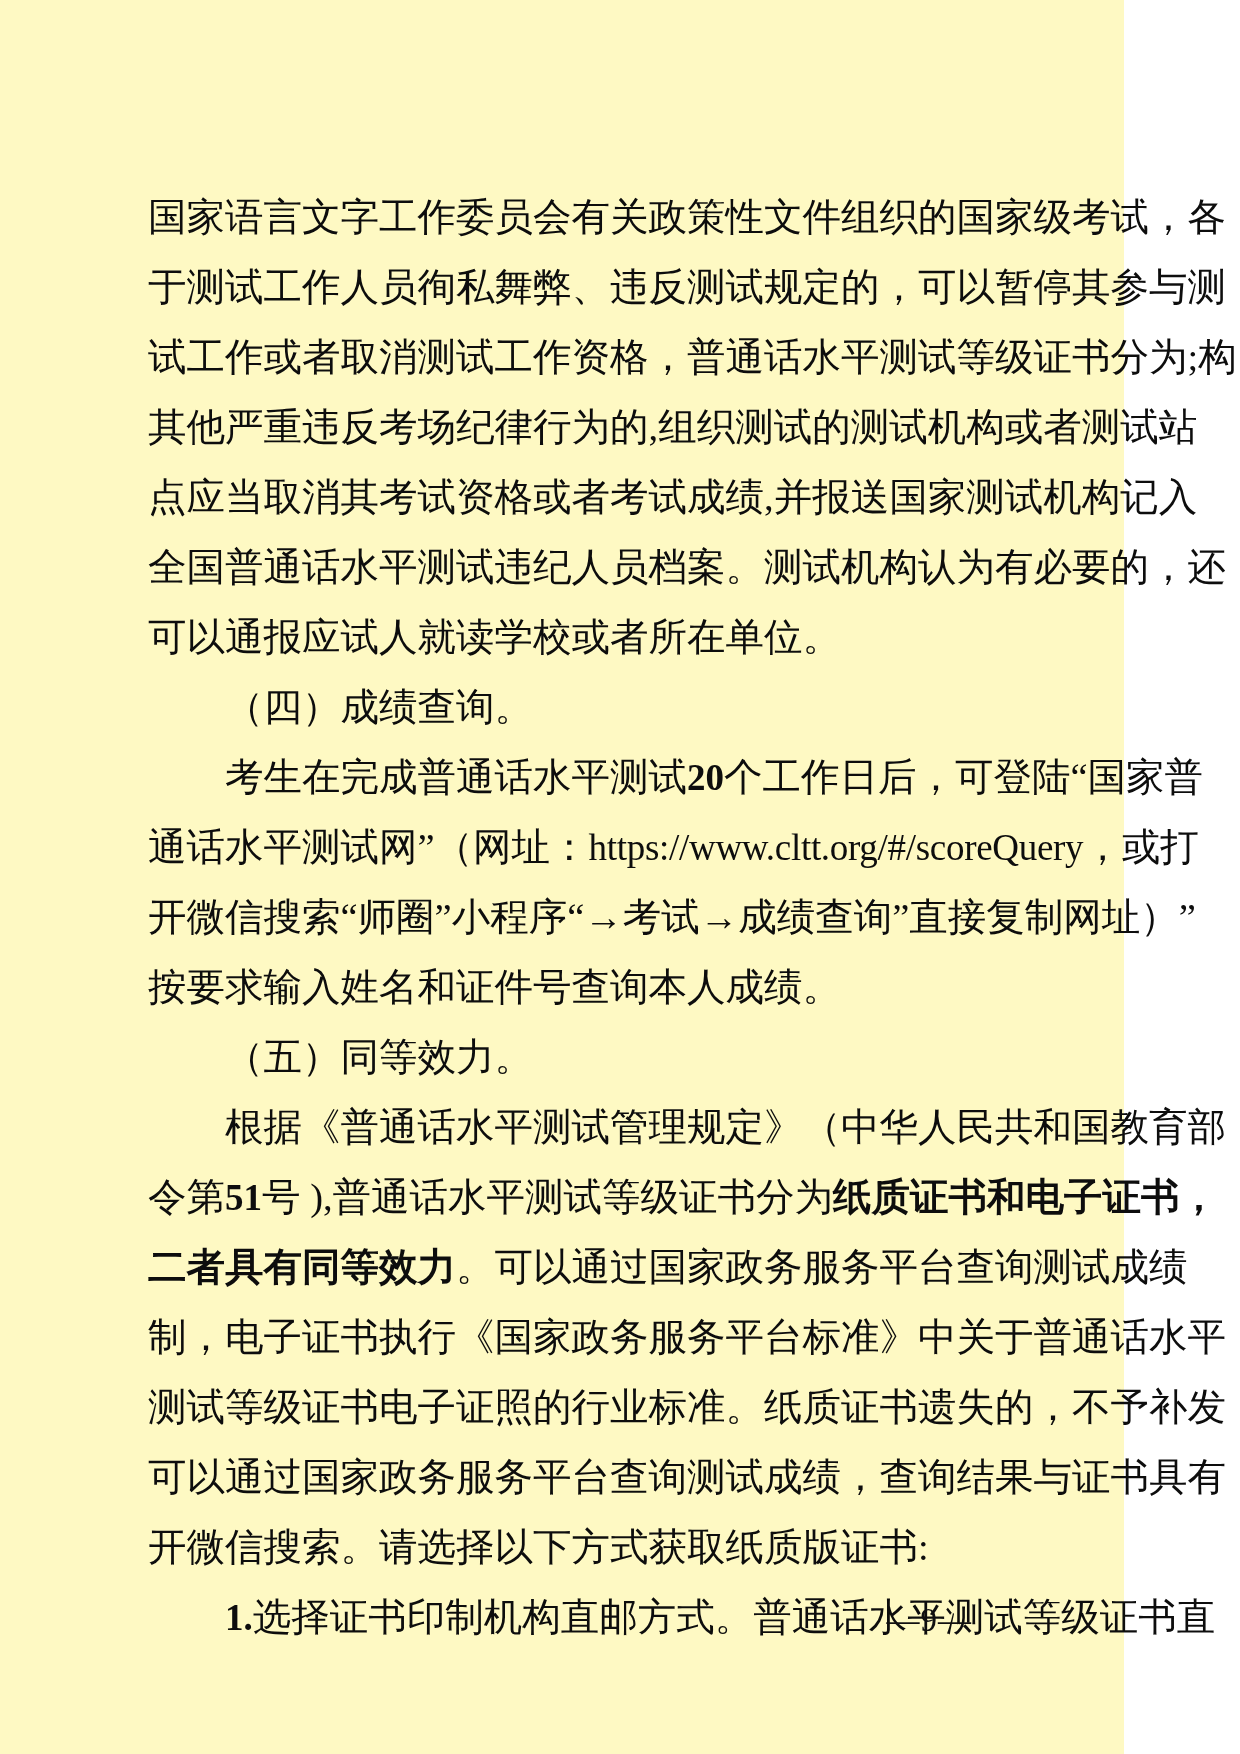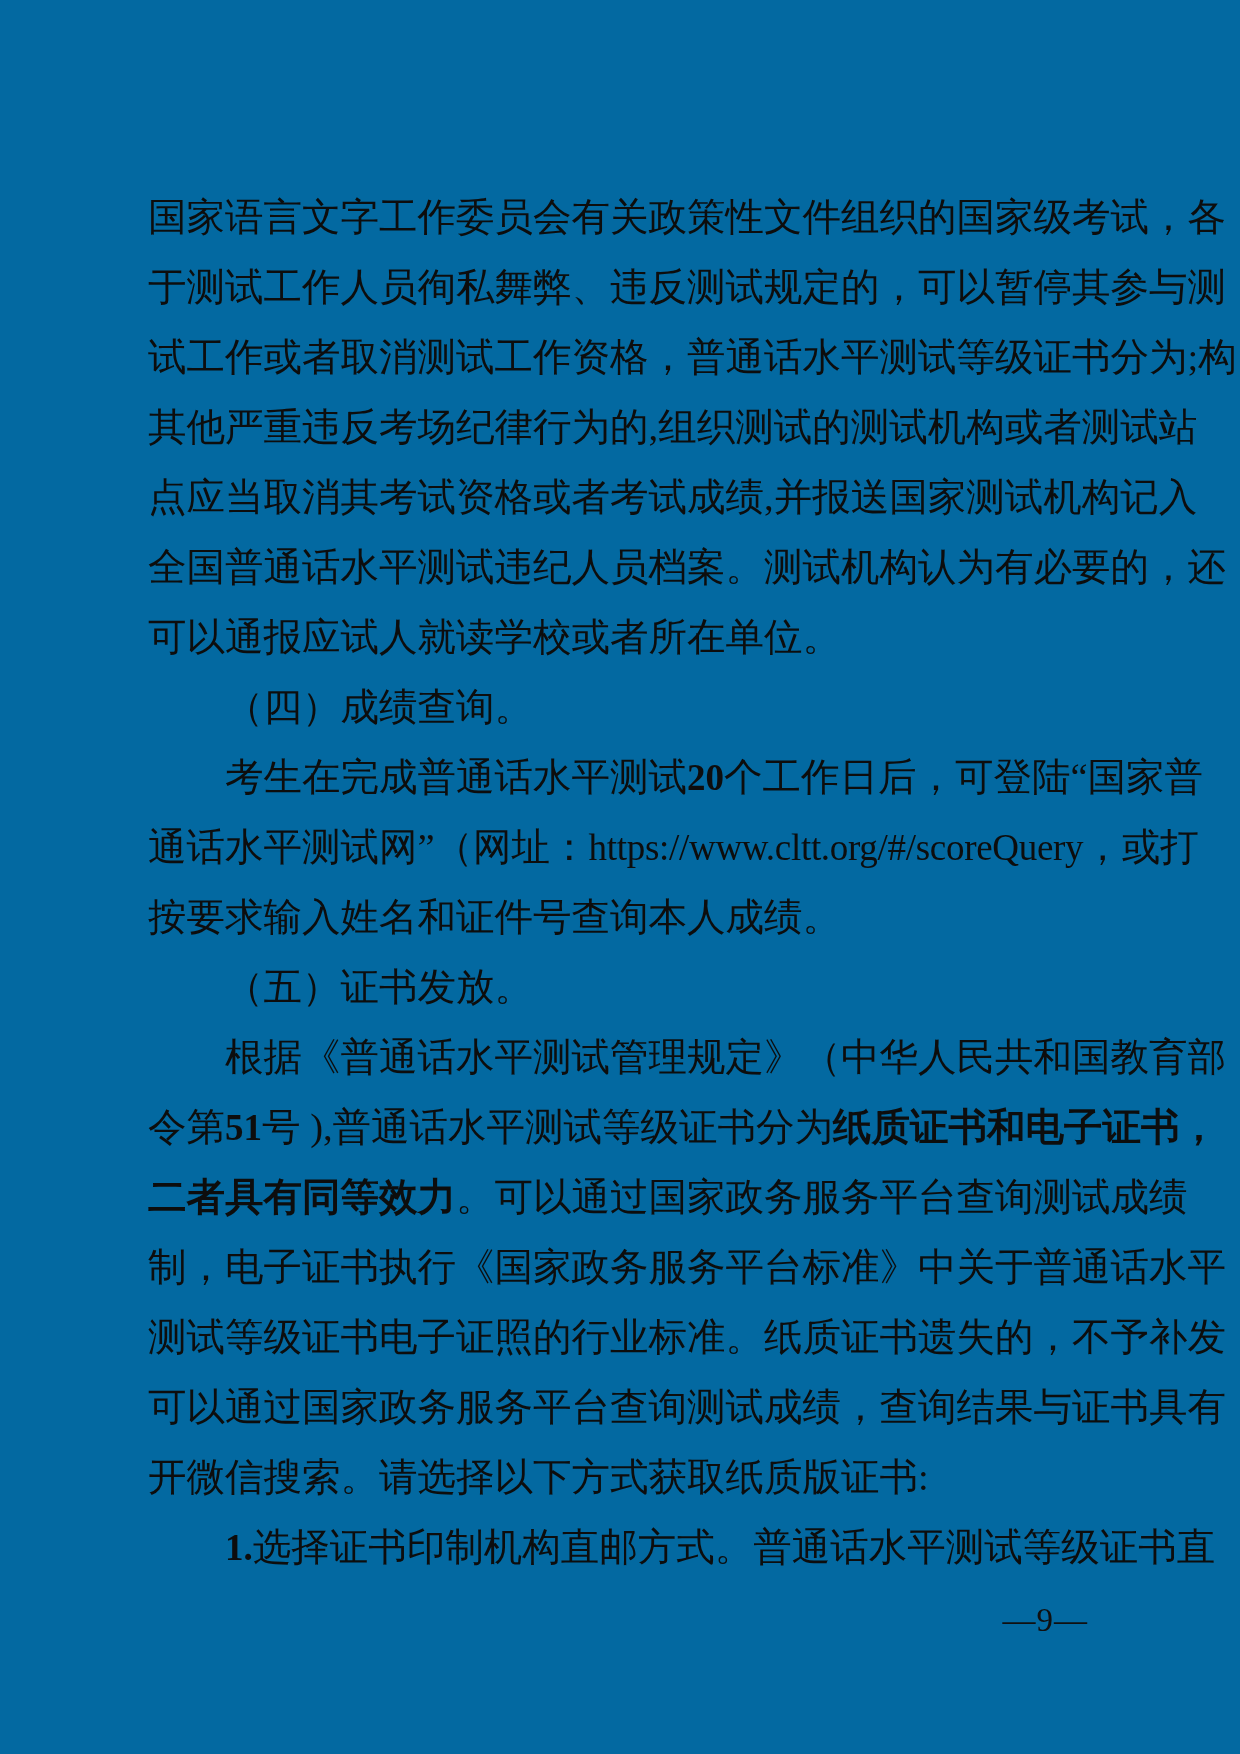--- a/index.html
+++ b/index.html
@@ -12,23 +12,23 @@
     height: 1754px;
     position: relative;
     overflow: hidden;
     font-family: "Liberation Serif", "DejaVu Serif", serif;
     color: #101010;
   }
 
   .page {
     position: absolute;
     left: 0; top: 0;
-    width: 1240px;
+    width: 1124px;
     height: 1754px;
-    background: #0369a1;
+    background: #fef9c3;
   }
 
   
   .body-area {
     position: absolute;
     left: 148px;
     top: 182px;
     width: 845px;
   }
 
@@ -91,25 +91,26 @@
       <span class="ln">可以通报应试人就读学校或者所在单位。</span>
     </div>
 
     <div class="lines">
       <span class="ln indent">（四）成绩查询。</span>
     </div>
 
     <div class="lines">
       <span class="ln indent"><span>考生在完成普通话水平测试</span><span class="num">20</span><span>个工作日后，可登陆“国家普</span></span>
       <span class="ln"><span>通话水平测试网”（网址：</span><span class="url">https://www.cltt.org/#/scoreQuery</span><span>，或打</span></span>
+      <span class="ln">开微信搜索“师圈”小程序“→考试→成绩查询”直接复制网址）”</span>
       <span class="ln">按要求输入姓名和证件号查询本人成绩。</span>
     </div>
 
     <div class="lines">
-      <span class="ln indent">（五）证书发放。</span>
+      <span class="ln indent">（五）同等效力。</span>
     </div>
 
     <div class="lines">
       <span class="ln indent">根据《普通话水平测试管理规定》（中华人民共和国教育部</span>
       <span class="ln"><span>令第</span><span class="num">51</span><span>号 ),普通话水平测试等级证书分为</span><span class="strong">纸质证书和电子证书，</span></span>
       <span class="ln"><span class="strong">二者具有同等效力</span><span>。可以通过国家政务服务平台查询测试成绩</span></span>
       <span class="ln">制，电子证书执行《国家政务服务平台标准》中关于普通话水平</span>
       <span class="ln">测试等级证书电子证照的行业标准。纸质证书遗失的，不予补发，</span>
       <span class="ln">可以通过国家政务服务平台查询测试成绩，查询结果与证书具有</span>
       <span class="ln">开微信搜索。请选择以下方式获取纸质版证书:</span>

